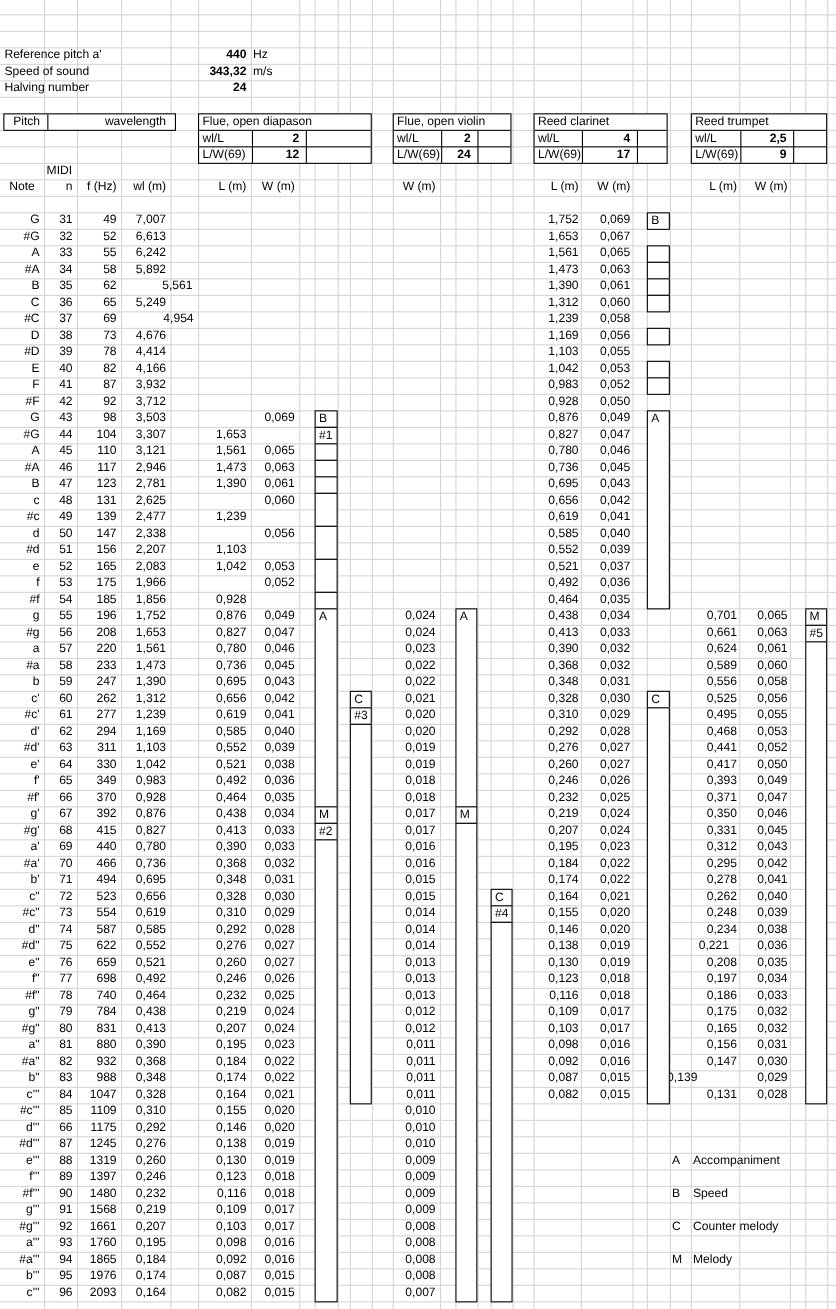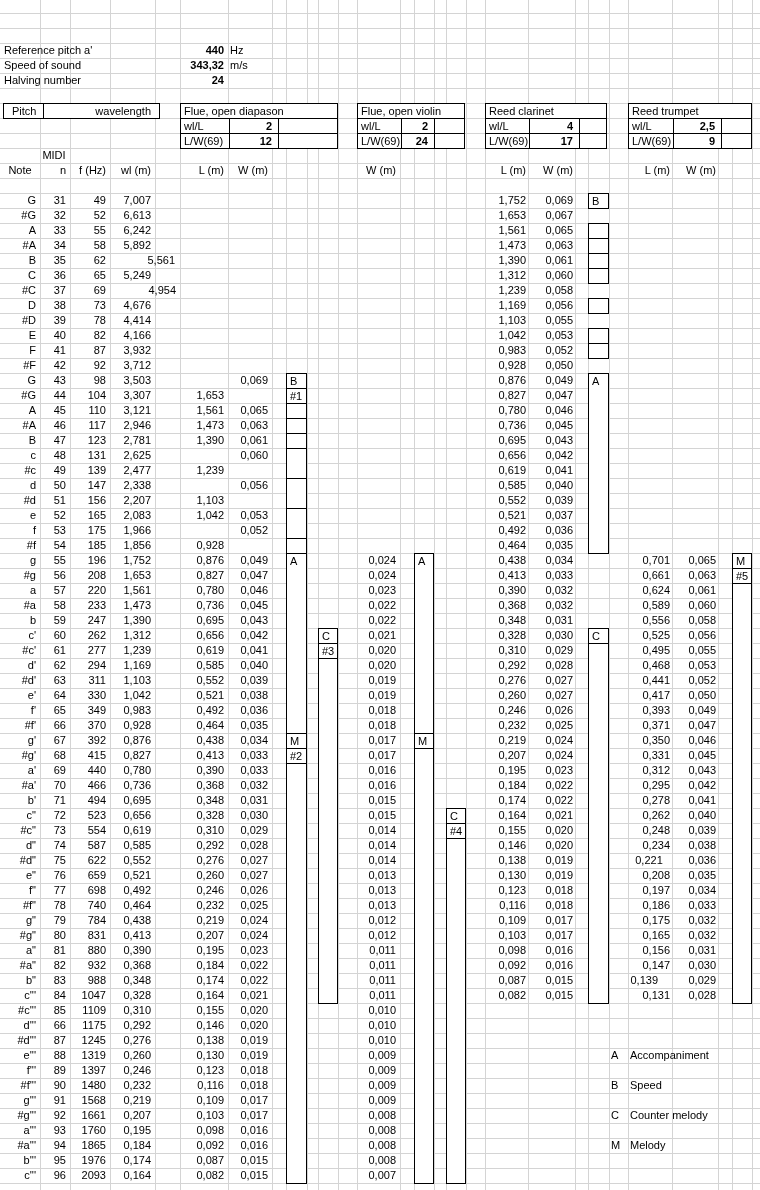--- a/index.html
+++ b/index.html
@@ -788,21 +788,21 @@
       <div class="trow" style="top: 973px;">
         <div class="cell r" style="left: 2px; width: 36px;">b"</div>
         <div class="cell r" style="left: 40px; width: 28px;">83</div>
         <div class="cell r" style="left: 70px; width: 38px;">988</div>
         <div class="cell r" style="left: 110px; width: 43px;">0,348</div>
         <div class="cell r" style="left: 180px; width: 46px;">0,174</div>
         <div class="cell r" style="left: 228px; width: 42px;">0,022</div>
         <div class="cell r" style="left: 357px; width: 41px;">0,011</div>
         <div class="cell r" style="left: 485px; width: 43px;">0,087</div>
         <div class="cell r" style="left: 528px; width: 47px;">0,015</div>
-        <div class="cell r" style="left: 616px; width: 44px;">0,139</div>
+        <div class="cell r" style="left: 592px; width: 44px;">0,139</div>
         <div class="cell r" style="left: 672px; width: 46px;">0,029</div>
       </div>
       <div class="trow" style="top: 988px;">
         <div class="cell r" style="left: 2px; width: 36px;">c'''</div>
         <div class="cell r" style="left: 40px; width: 28px;">84</div>
         <div class="cell r" style="left: 70px; width: 38px;">1047</div>
         <div class="cell r" style="left: 110px; width: 43px;">0,328</div>
         <div class="cell r" style="left: 180px; width: 46px;">0,164</div>
         <div class="cell r" style="left: 228px; width: 42px;">0,021</div>
         <div class="cell r" style="left: 357px; width: 41px;">0,011</div>

